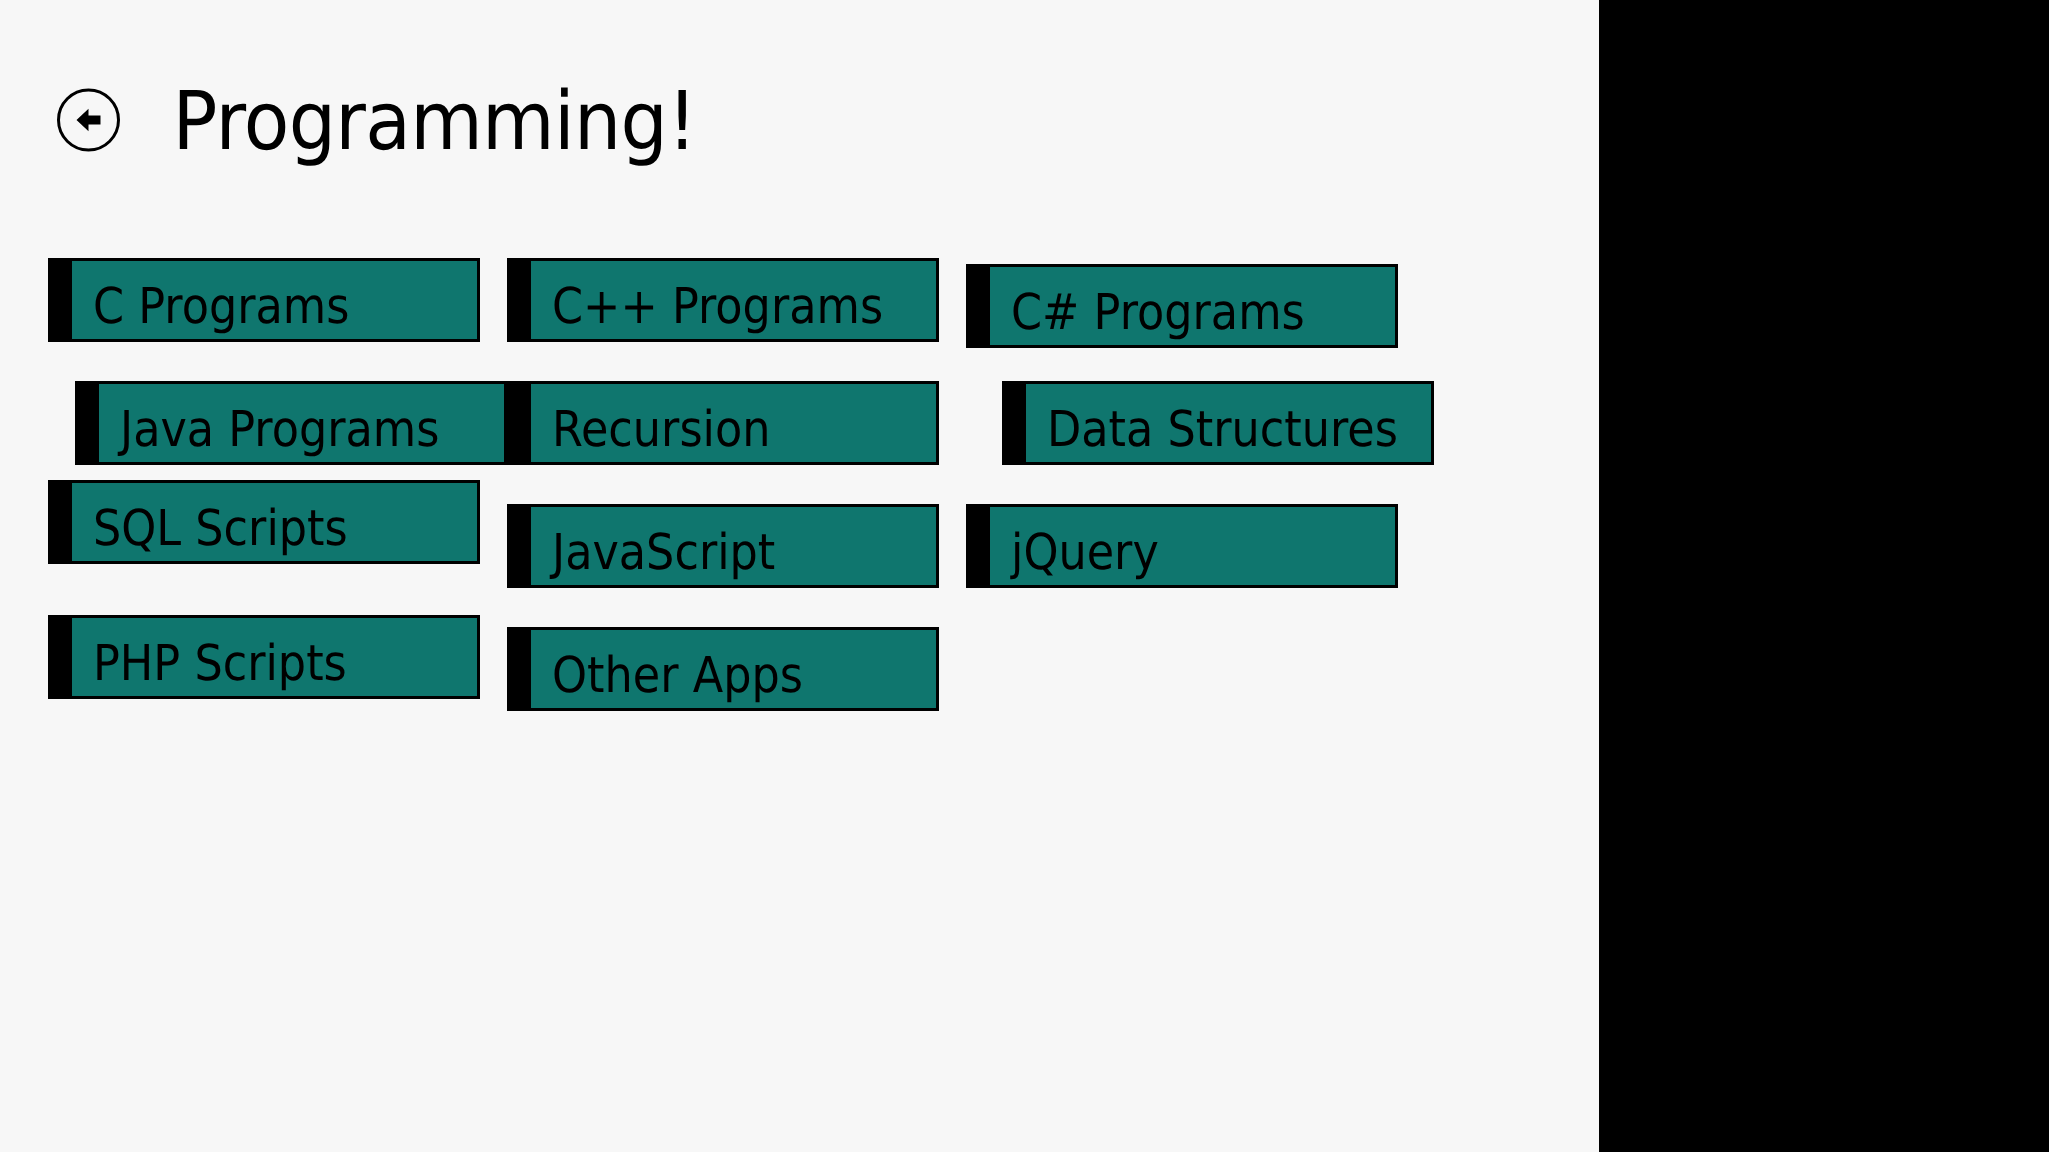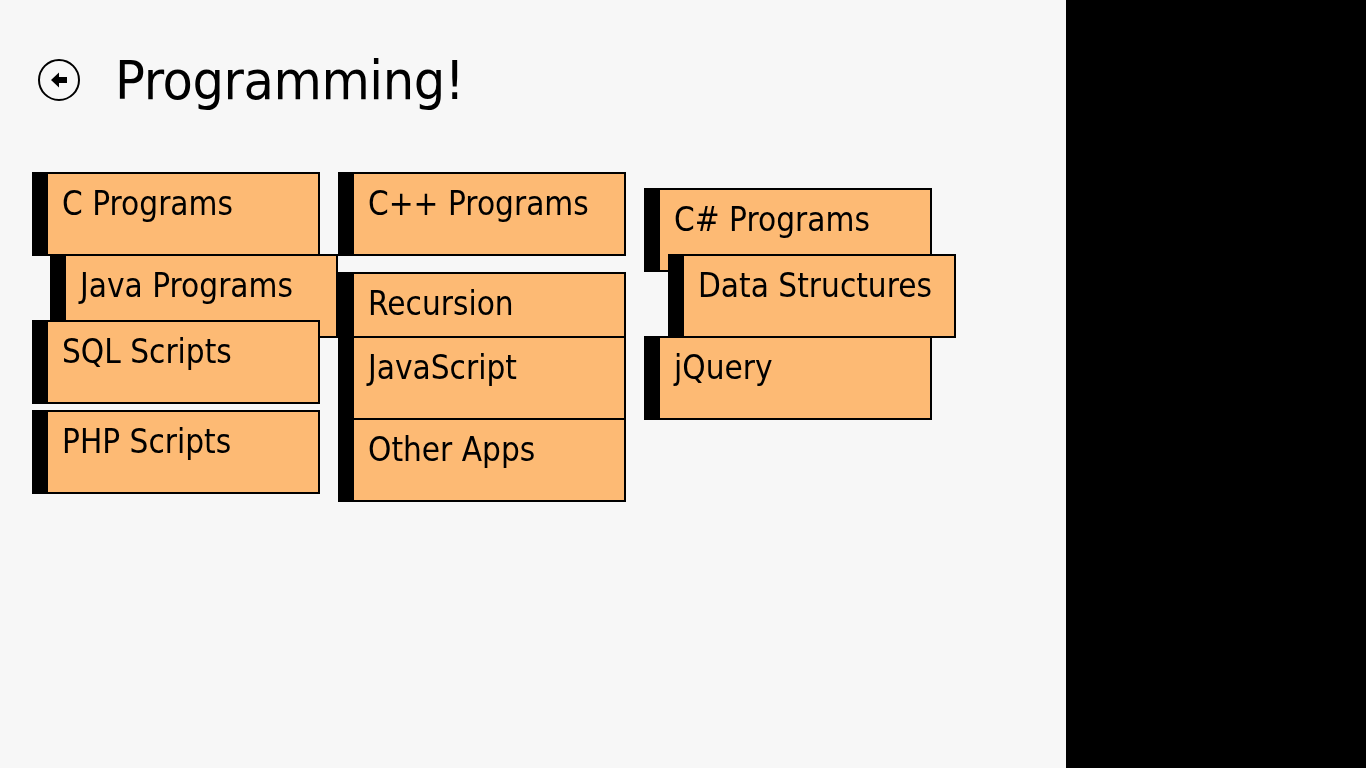--- a/index.html
+++ b/index.html
@@ -6,22 +6,22 @@
   body { width:1366px; height:768px; overflow:hidden; background:#000; position:relative;
          font-family:"Liberation Sans", "DejaVu Sans", sans-serif; }
   .app { position:absolute; left:0; top:0; width:1066px; height:768px; background:#f7f7f7; }
   .side { position:absolute; left:1066px; top:0; width:300px; height:768px; background:#000; }
   .back { position:absolute; left:38px; top:59px; width:42px; height:42px; box-sizing:border-box;
           border:2px solid #000; border-radius:50%; cursor:pointer; }
   .back svg { position:absolute; left:8px; top:8px; }
   .title { position:absolute; left:115px; top:46px; font-size:54px; font-weight:300; color:#000;
            letter-spacing:-0.5px; line-height:70px; font-family:"DejaVu Sans", sans-serif; font-weight:normal; transform:scaleX(0.92); transform-origin:left; }
   .grid { position:absolute; left:32px; top:172px; }
-  .tile { position:absolute; width:288px; height:84px; box-sizing:border-box;
-          border:2px solid #000; border-left:16px solid #000; background:#fdba74; cursor:pointer; }
+  .tile { position:absolute; width:288px; height:56px; box-sizing:border-box;
+          border:2px solid #000; border-left:16px solid #000; background:#0f766e; cursor:pointer; }
   .tile span { position:absolute; left:14px; top:10px; font-size:33px; line-height:40px; color:#000;
                white-space:nowrap; font-family:"DejaVu Sans", sans-serif; transform:scaleX(0.9); transform-origin:left; }
 </style>
 </head>
 <body>
 
 <div class="app">
   <div class="back">
     <svg width="22" height="22" viewBox="0 0 22 22">
       <path d="M3 11 L11 3.5 L11 8 L19 8 L19 14 L11 14 L11 18.5 Z" fill="#000"></path>
@@ -29,28 +29,28 @@
   </div>
   <div class="title">Programming!</div>
 
   <div class="grid">
     <div class="tile" style="left:0;top:0">
         <span>C Programs</span>
       </div>
     <div class="tile" style="left:306px;top:0">
         <span>C++ Programs</span>
       </div>
-    <div class="tile" style="left:612px;top:16px">
+    <div class="tile" style="left:612px;top:4px">
         <span>C# Programs</span>
       </div>
 
     <div class="tile" style="left:18px;top:82px">
         <span>Java Programs</span>
       </div>
-    <div class="tile" style="left:306px;top:100px">
+    <div class="tile" style="left:306px;top:82px">
         <span>Recursion</span>
       </div>
     <div class="tile" style="left:636px;top:82px">
         <span>Data Structures</span>
       </div>
 
     <div class="tile" style="left:0;top:148px">
         <span>SQL Scripts</span>
       </div>
     <div class="tile" style="left:306px;top:164px">

